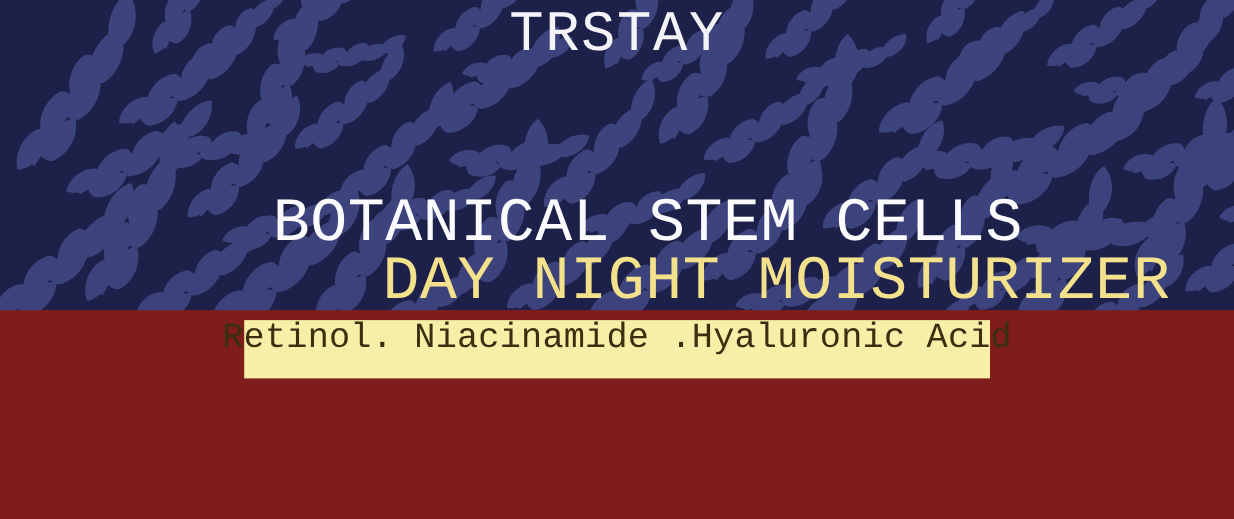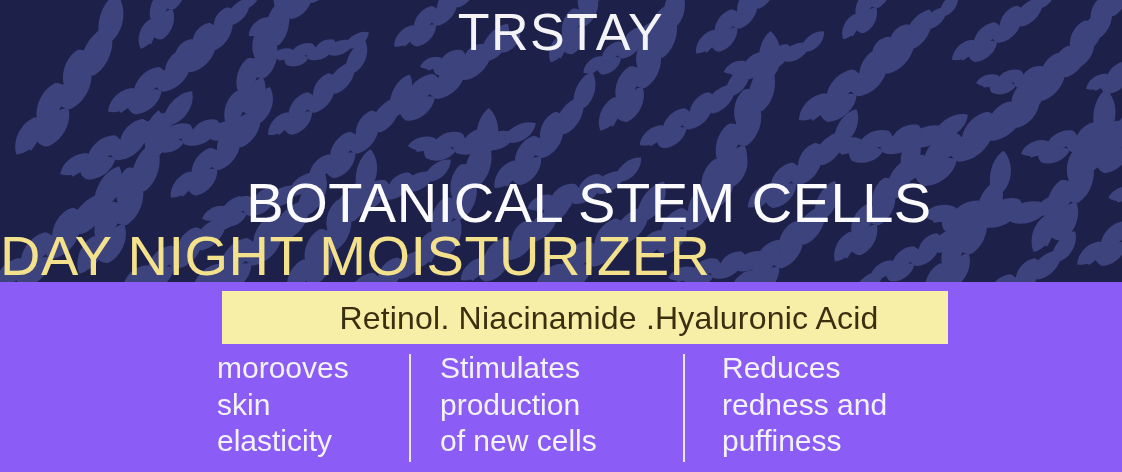--- a/index.html
+++ b/index.html
@@ -5,22 +5,22 @@
   html, body {
     margin: 0;
     padding: 0;
     background: #ffffff;
   }
   #banner {
     position: relative;
     width: 1122px;
     height: 472px;
     overflow: hidden;
-    background: #8b5cf6;
-    font-family: Liberation Sans, sans-serif;
+    background: #7f1d1d;
+    font-family: Liberation Mono, monospace;
     -webkit-font-smoothing: antialiased;
   }
   
   #leaf-layer {
     position: absolute;
     left: 0;
     top: 0;
     width: 1122px;
     height: 282px;
     overflow: hidden;
@@ -72,39 +72,37 @@
     font-weight: 400;
     letter-spacing: 0.5px;
     line-height: 1;
     padding-left: 28px;
   }
   .subhead2 {
     position: absolute;
     left: 0;
     top: 228px;
     width: 1064px;
-    text-align: left;
+    text-align: right;
     color: #f3e18c;
     font-size: 56px;
     font-weight: 400;
     letter-spacing: 0.5px;
     line-height: 1;
   }
   
   #ingredient-banner {
     position: absolute;
     left: 222px;
     top: 291px;
     width: 678px;
     height: 53px;
     background: #f7eea8;
     display: flex;
-    align-items: center;
     justify-content: center;
-    padding-left: 48px;
   }
   #ingredient-banner .txt {
     color: #3a3010;
     font-size: 32px;
     font-weight: 400;
     letter-spacing: 0.2px;
     line-height: 1;
     white-space: nowrap;
   }
   
@@ -211,28 +209,15 @@
 
 
     <div class="subhead">BOTANICAL STEM CELLS</div>
 
     <div class="subhead2">DAY NIGHT MOISTURIZER</div>
 
     <div id="ingredient-banner">
       <span class="txt">Retinol. Niacinamide .Hyaluronic Acid</span>
     </div>
 
-    <div id="benefits">
-      <div class="benefit b0">morooves
-skin
-elasticity</div>
-      <div class="divider d0"></div>
-      <div class="benefit b1">Stimulates
-production
-of new cells</div>
-      <div class="divider d1"></div>
-      <div class="benefit b2">Reduces
-redness and
-puffiness</div>
-    </div>
 
   </div>
 </div>
 
 </body></html>

